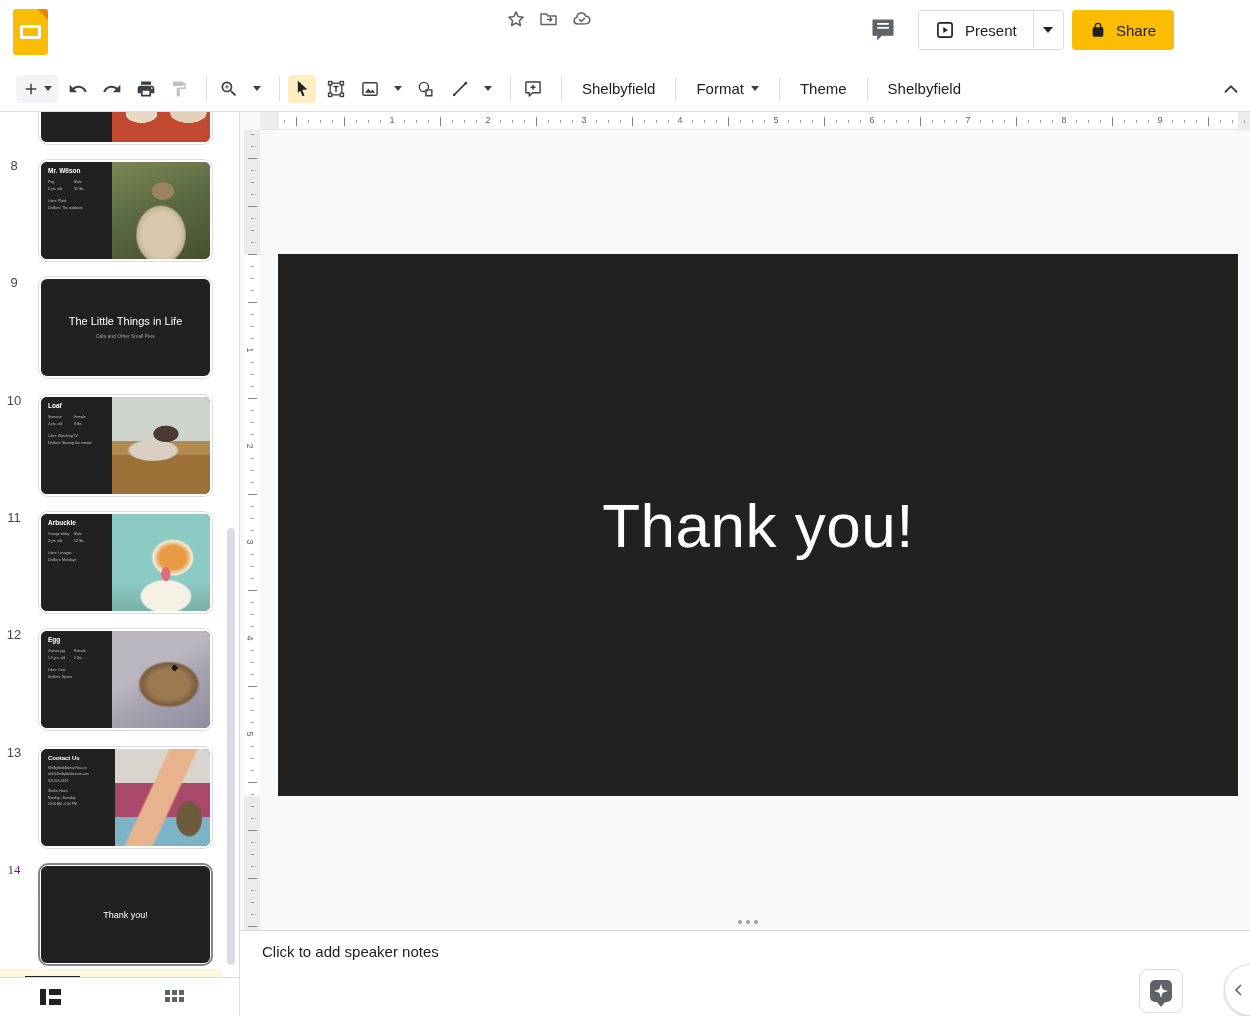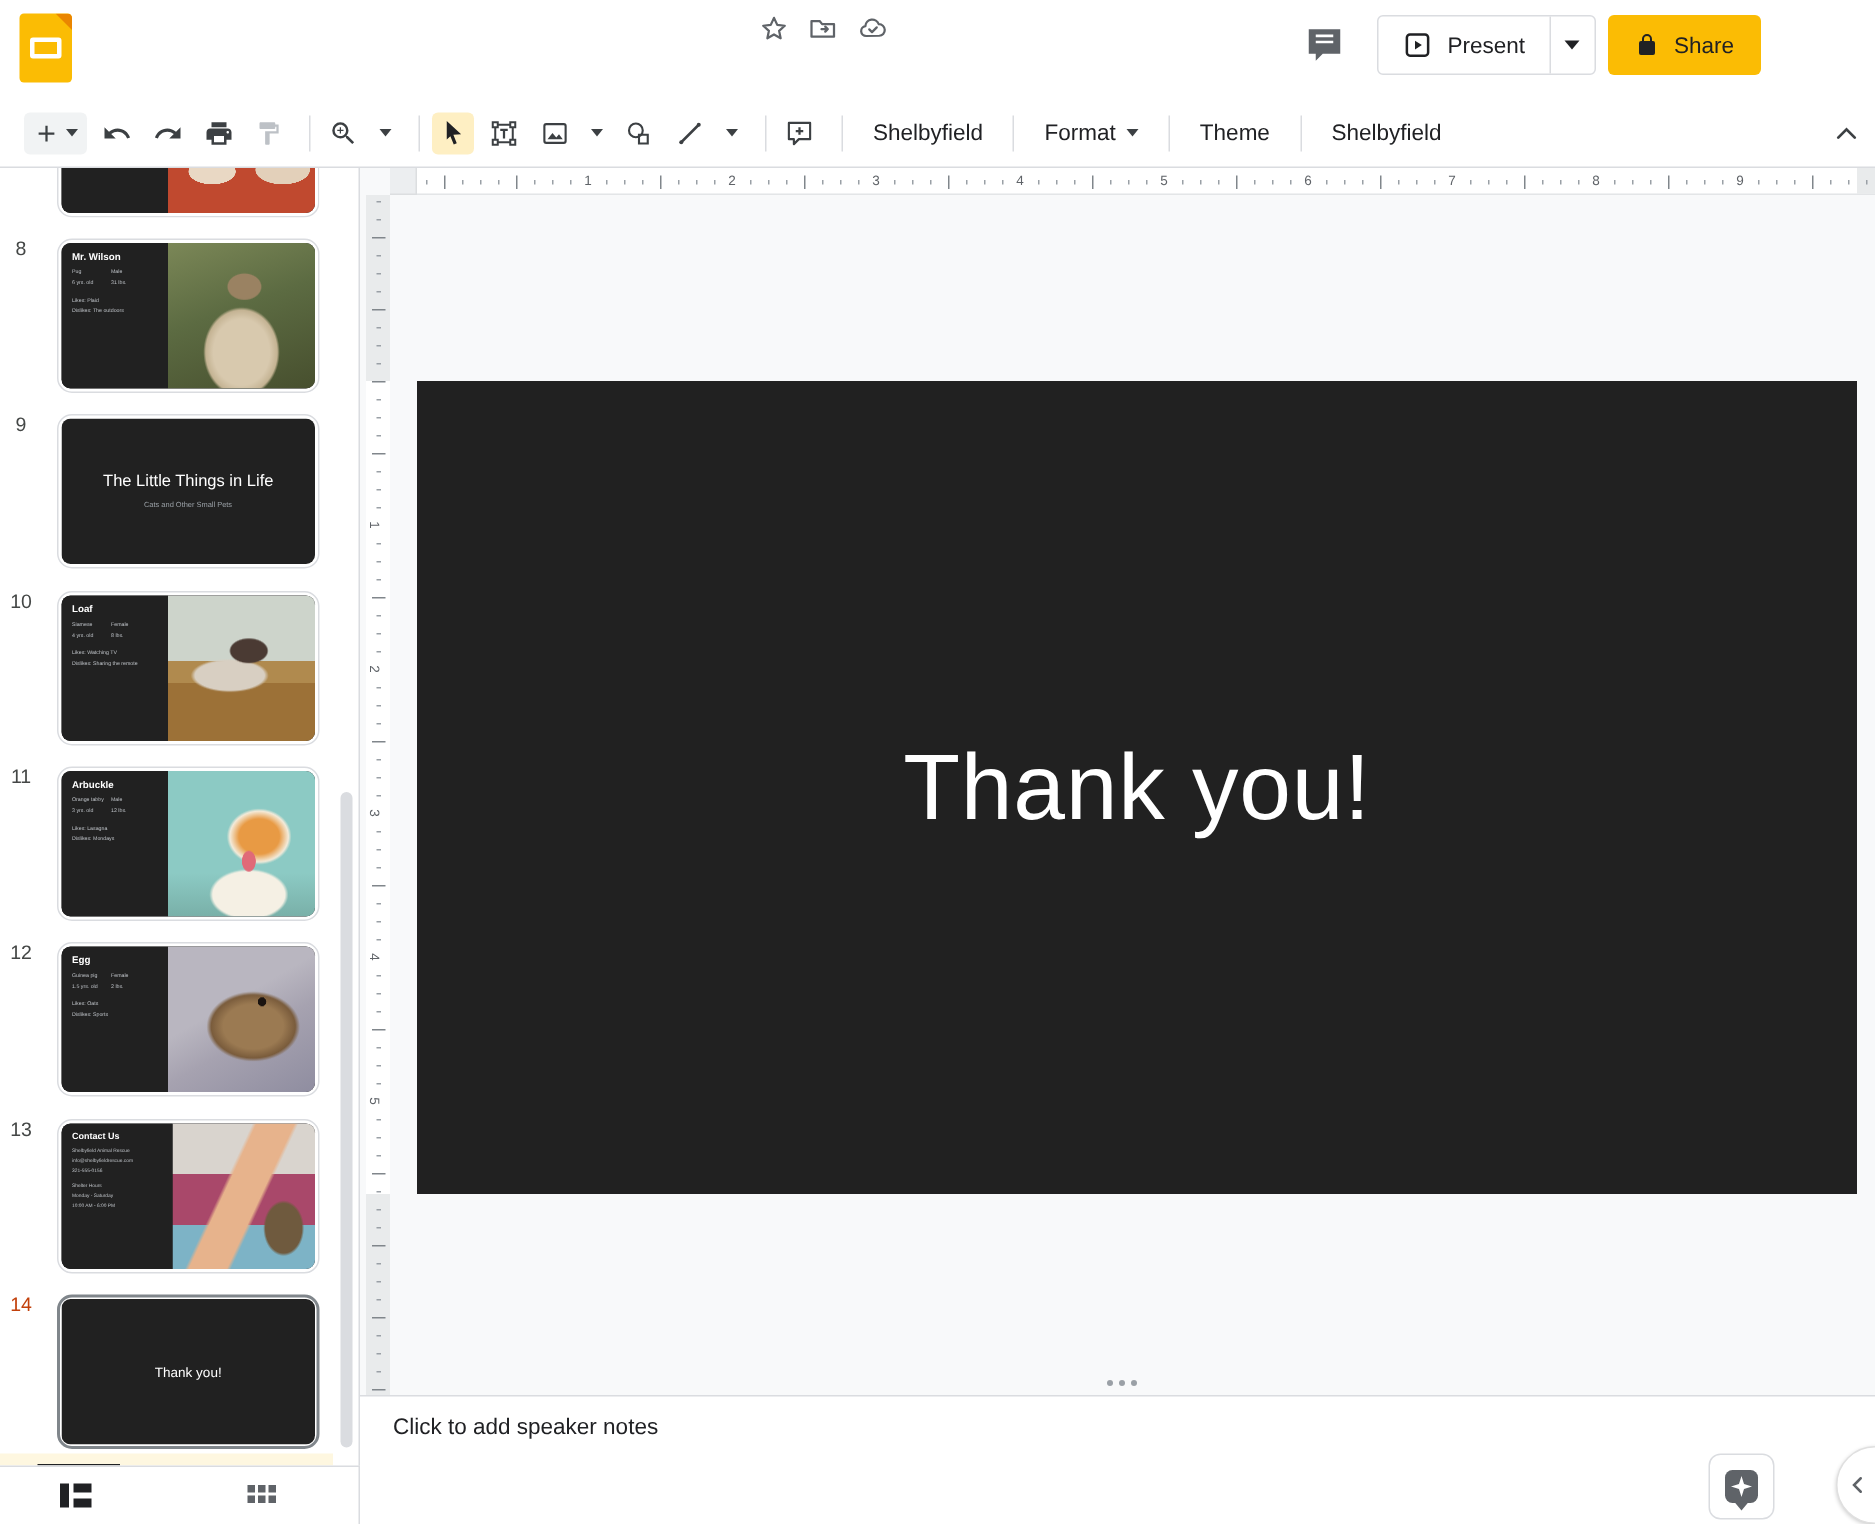--- a/index.html
+++ b/index.html
@@ -380,21 +380,21 @@
           <div class="contact-line">Shelter Hours</div>
           <div class="contact-line">Monday - Saturday</div>
           <div class="contact-line">10:00 AM - 6:00 PM</div>
         </div>
       </div>
       <div class="photo photo-highfive" style="width:56%;"></div>
     </div>
   </div>
 
   <div class="sel-row"></div>
-  <div class="slide-num" style="top:750px; color:#c2410c;">14</div>
+  <div class="slide-num" style="top:750px; color:#701a75;font-family:Liberation Serif, serif;">14</div>
   <div class="thumb selected" style="top:751px;">
     <div class="thumb-inner">
       <div class="thanks-slide">
         <div class="thanks-txt">Thank you!</div>
       </div>
     </div>
   </div>
 
   <div class="fs-vscroll"></div>
   <div class="fs-hscroll"></div>

